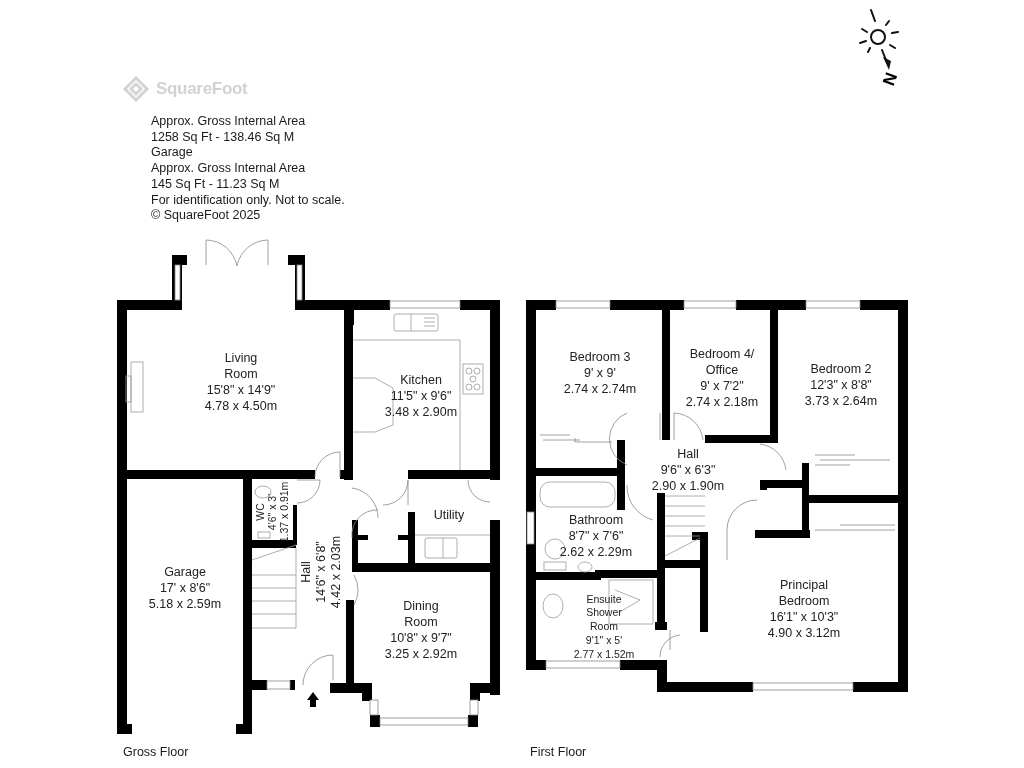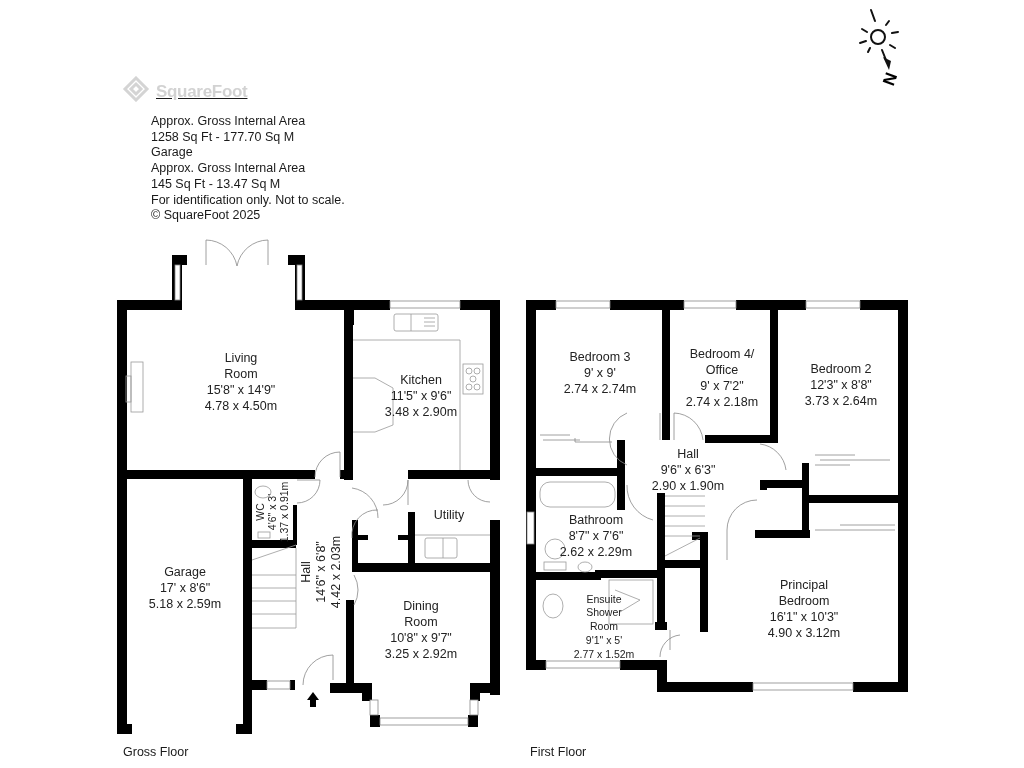--- a/index.html
+++ b/index.html
@@ -1,19 +1,19 @@
 <!DOCTYPE html>
 <html><head>
 <meta charset="utf-8">
 <style>
   html, body { margin:0; padding:0; background:#ffffff; }
   body { width:1024px; height:768px; position:relative; overflow:hidden; font-family:"Liberation Sans", sans-serif; color:#1a1a1a; }
   .addr { position:absolute; left:123px; top:5px; font-weight:bold; font-size:15.5px; line-height:20.5px; letter-spacing:-0.2px; }
   .addr div { white-space:nowrap; }
-  .logo { position:absolute; left:122px; top:76px; display:flex; align-items:flex-end; gap:6px;text-decoration:underline; }
+  .logo { position:absolute; left:122px; top:76px; display:flex; align-items:center; gap:6px; }
   .logo-text { font-size:17px; color:#d2d2d2; font-weight:bold; letter-spacing:-0.3px; }
   .info { position:absolute; left:123px; top:114px; font-size:12.5px; line-height:15.7px;margin-left:28px; }
   .info div { white-space:nowrap; }
   .compass { position:absolute; left:850px; top:5px; width:60px; height:90px; }
   .floor-label { position:absolute; top:745px; font-size:12.5px; }
   svg.plan { position:absolute; left:0; top:0; }
   .rl { font-size:12.5px; fill:#222; text-anchor:middle; font-family:"Liberation Sans", sans-serif; }
   .rl-sm { font-size:10.5px; fill:#222; text-anchor:middle; font-family:"Liberation Sans", sans-serif; }
 </style>
 </head>
@@ -27,24 +27,24 @@
     <g fill="none" stroke="#d4d4d4" stroke-width="3">
       <path d="M14 2 L25 13 L14 24 L3 13 Z"></path>
       <path d="M14 8 L19 13 L14 18 L9 13 Z"></path>
     </g>
   </svg>
   <span class="logo-text">SquareFoot</span>
 </div>
 
 <div class="info">
   <div>Approx. Gross Internal Area</div>
-  <div>1258 Sq Ft  -  177.70 Sq M</div>
+  <div>1258 Sq Ft  -  138.46 Sq M</div>
   <div>Garage</div>
   <div>Approx. Gross Internal Area</div>
-  <div>145 Sq Ft  -  13.47 Sq M</div>
+  <div>145 Sq Ft  -  11.23 Sq M</div>
   <div>For identification only. Not to scale.</div>
   <div>© SquareFoot 2025</div>
 </div>
 
 <svg class="compass" viewBox="0 0 60 90">
   <g stroke="#111" stroke-width="2" fill="none" stroke-linecap="round">
     <circle cx="28" cy="32" r="7"></circle>
     <line x1="21" y1="5" x2="25" y2="16"></line>
     <line x1="12" y1="24" x2="17" y2="27"></line>
     <line x1="10" y1="38" x2="16" y2="36"></line>

